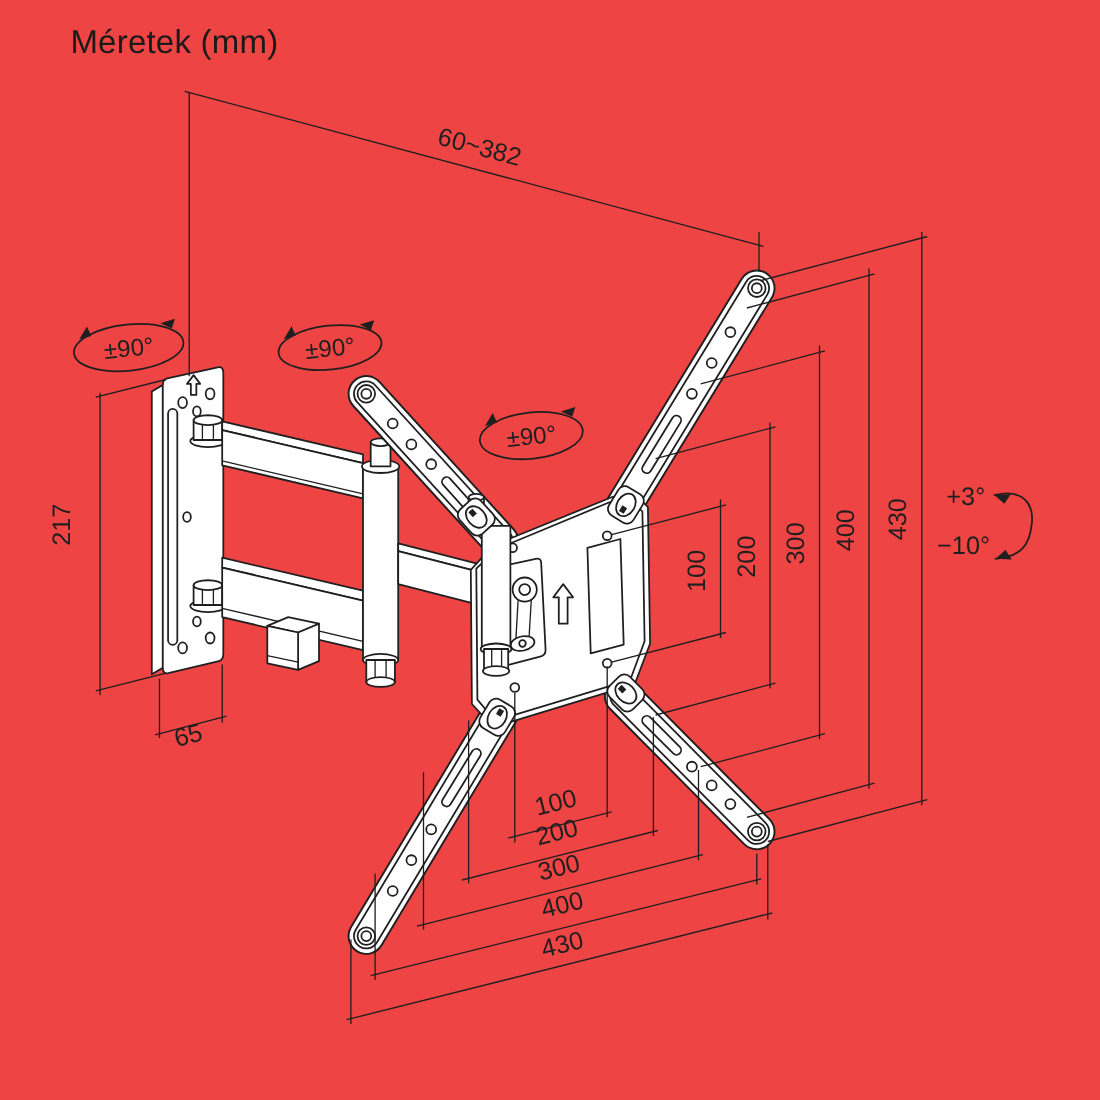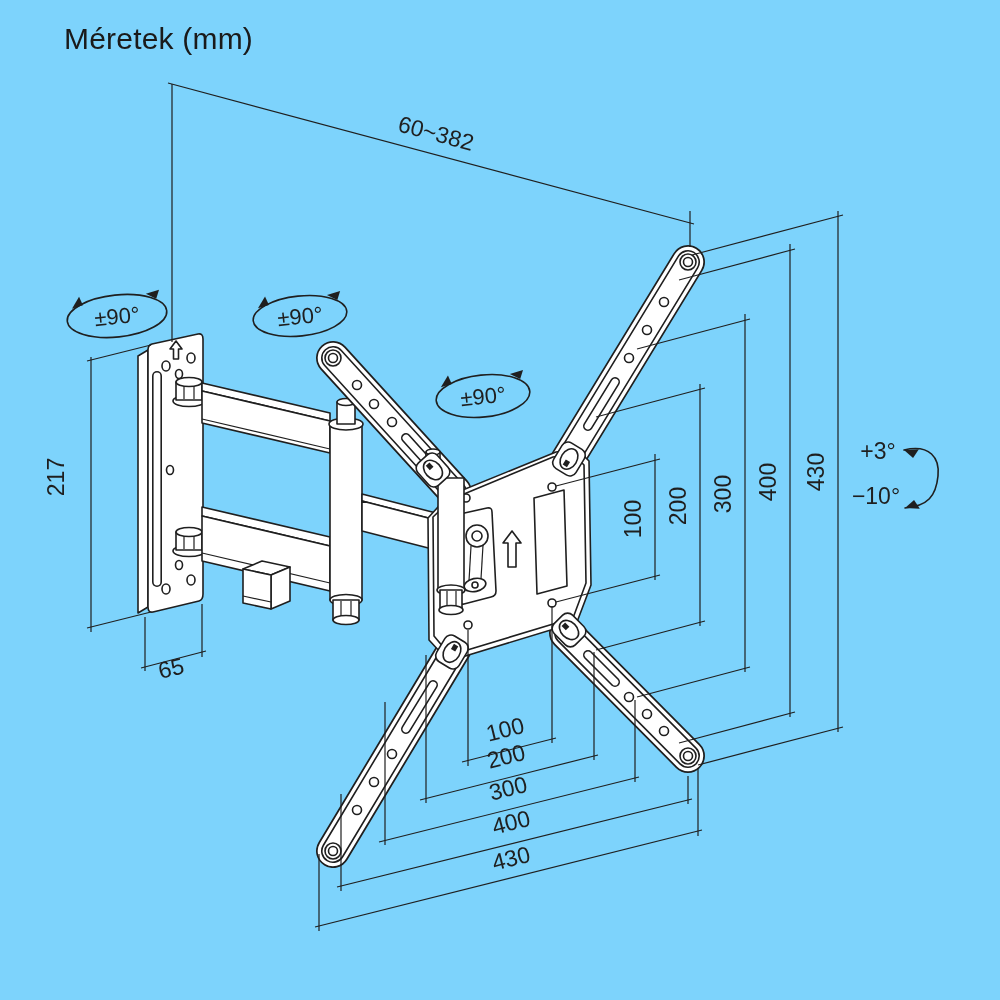--- a/index.html
+++ b/index.html
@@ -1,16 +1,16 @@
 <!DOCTYPE html>
 <html><head>
 <meta charset="utf-8">
 <style>
   html,body{margin:0;padding:0;background:#ffffff;width:1000px;height:1000px;overflow:hidden;}
-  #stage{position:relative;width:1000px;height:1000px;background:#7dd3fc;font-family:"Liberation Sans",sans-serif;}
+  #stage{position:relative;width:1000px;height:1000px;background:#ef4444;font-family:"Liberation Sans",sans-serif;}
   #title{position:absolute;left:64px;top:22px;font-size:30px;color:#1a1a1a;letter-spacing:0.2px;}
   svg{position:absolute;left:0;top:0;}
   .ln{stroke:#1f1f1f;fill:none;stroke-width:1.6;stroke-linejoin:round;stroke-linecap:round;}
   .wf{fill:#ffffff;}
   .thin{stroke:#1f1f1f;fill:none;stroke-width:1.2;stroke-linecap:butt;}
   .dim{font-family:"Liberation Sans",sans-serif;font-size:23px;fill:#1f1f1f;}
   .rot{font-family:"Liberation Sans",sans-serif;font-size:22px;fill:#1f1f1f;}
   .ah{fill:#1f1f1f;stroke:none;}
   .cap34{stroke:#1f1f1f;stroke-width:34;stroke-linecap:round;}
   .cap30{stroke:#ffffff;stroke-width:30.5;stroke-linecap:round;}

